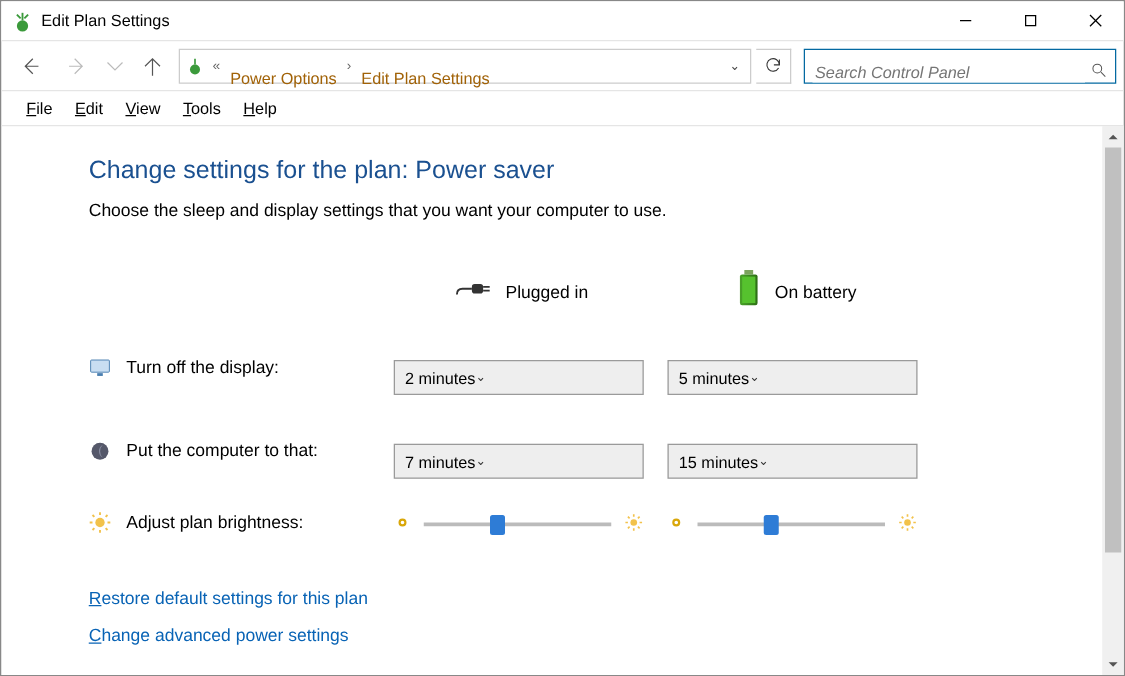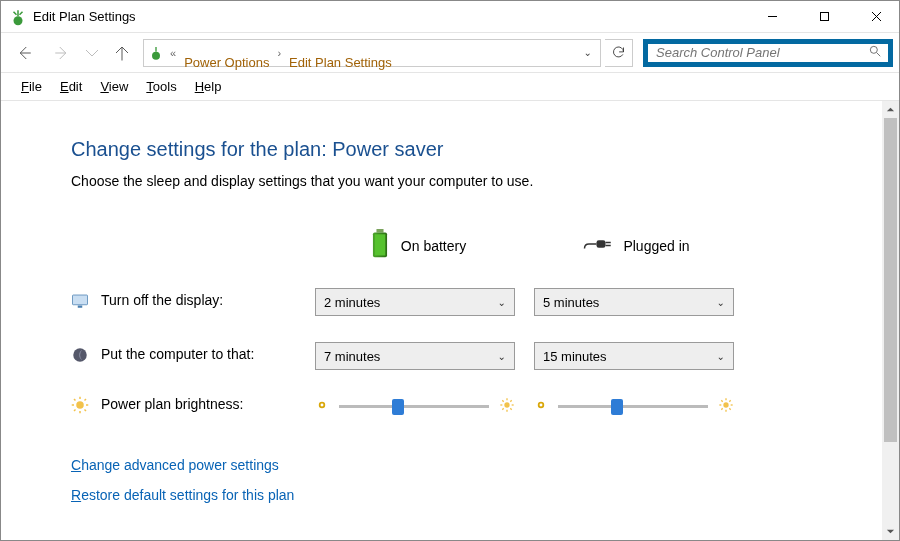--- a/index.html
+++ b/index.html
@@ -54,22 +54,22 @@
     padding:0 4px;gap:4px;
   }
   .addr .mini-icon svg{width:16px;height:16px;display:block;}
   .addr .crumb {font-size:13px;color:#a16207;padding:0 2px;margin-top:20px;}
   .addr .crumb-sep {color:#666;font-size:11px;padding:0 2px;}
   .addr .addr-spacer{flex:1;}
   .addr .chev{color:#444;font-size:10px;padding:0 4px;}
   .refresh{width:28px;height:28px;border:1px solid #ccc;border-left:none;display:flex;align-items:center;justify-content:center;}
   .refresh svg{width:15px;height:15px;stroke:#333;fill:none;stroke-width:1.4;}
   .search{
-    width:250px;height:28px;border:5px solid #0369a1;margin-left:6px;
-    display:flex;align-items:flex-start;padding:0 6px;color:#777;font-style:italic;gap:4px;
+    width:250px;height:28px;border:1px solid #0369a1;margin-left:6px;
+    display:flex;align-items:flex-end;padding:0 6px;color:#777;font-style:italic;gap:4px;
   }
   .search input{flex:1;border:none;outline:none;font-size:13px;font-style:italic;color:#777;}
   .search svg{width:14px;height:14px;stroke:#555;fill:none;stroke-width:1.4;}
   
   .menubar{height:28px;display:flex;align-items:center;padding:0 12px;gap:2px;border-bottom:1px solid #e5e5e5;}
   .menubar .m{font-size:13px;padding:2px 8px;}
   .menubar .m u{text-decoration:underline;}
   
   .body-outer{display:flex;height:calc(541px - 32px - 40px - 28px - 2px);}
   .content{
@@ -79,36 +79,36 @@
   }
   .scrollbar{
     width:17px;background:#f0f0f0;
     display:flex;flex-direction:column;
   }
   .sb-btn{height:17px;display:flex;align-items:center;justify-content:center;background:#f0f0f0;}
   .sb-btn svg{width:9px;height:9px;fill:#555;}
   .sb-track{flex:1;background:#f0f0f0;}
   .sb-thumb{background:#c0c0c0;height:80%;margin:0 2px;}
   h1.heading{
-    font-size:20px;font-weight:400;color:#0a5a2a;margin:13px 0 12px;color:#1a5090;
+    font-size:20px;font-weight:400;color:#0a5a2a;margin:0 0 12px;color:#1a5090;
   }
   .subtext{font-size:14px;margin-bottom:40px;}
   .grid{
     display:grid;
     grid-template-columns: 230px 205px 205px;
     column-gap: 14px;
     row-gap: 26px;
     align-items:center;
   }
   .col-head{display:flex;align-items:center;gap:10px;font-size:14px;}
   .row-label{display:flex;gap:12px;font-size:14px;}
   .dropdown{
     width:200px;height:28px;border:1px solid #9a9a9a;background:#eee;
     display:flex;align-items:center;padding:0 8px;font-size:13px;
-    justify-content:space-between;
+    margin-top:13px;
   }
   .dropdown .dd-chev{font-size:10px;color:#333;}
   .slider-wrap{display:flex;align-items:center;gap:10px;width:200px;}
   .slider-track{flex:1;height:3px;background:#bbb;position:relative;}
   .slider-thumb{position:absolute;top:-6px;width:12px;height:16px;background:#2e7cd6;border-radius:2px;}
   .sun-small{color:#d9a70a;}
   .links{margin-top:40px;display:flex;flex-direction:column;gap:14px;}
   .links a{color:#0863b5;text-decoration:none;font-size:14px;}
   .ico-battery svg{width:22px;height:30px;}
   .ico-plug svg{width:30px;height:16px;}
@@ -208,45 +208,45 @@
 
 <div class="body-outer">
   <div class="content">
     <h1 class="heading">Change settings for the plan: Power saver</h1>
     <div class="subtext">Choose the sleep and display settings that you want your computer to use.</div>
 
     <div class="grid">
 
       <div class="empty"></div>
       <div class="col-head" style="justify-content:center">
+        <span class="ico-plug">
+          <svg viewBox="0 0 40 20">
+              <path d="M2 16 Q2 10 8 10 H18" stroke="#333" stroke-width="2" fill="none"></path>
+              <rect x="18" y="5" width="12" height="10" rx="3" fill="#333"></rect>
+              <line x1="30" y1="8" x2="37" y2="8" stroke="#333" stroke-width="2"></line>
+              <line x1="30" y1="12" x2="37" y2="12" stroke="#333" stroke-width="2"></line>
+            </svg>
+        </span>
+        <span>Plugged in</span>
+      </div>
+      <div class="col-head" style="justify-content:center">
         <span class="ico-battery">
           <svg viewBox="0 0 24 34">
               <rect x="8" y="0" width="8" height="4" fill="#7aa35c"></rect>
               <rect x="4" y="4" width="16" height="28" rx="2" fill="url(#g1)"></rect>
               <defs>
                 <linearGradient id="g1" x1="0" x2="1">
                   <stop offset="0" stop-color="#4aa32a"></stop>
                   <stop offset="1" stop-color="#2c6e14"></stop>
                 </linearGradient>
               </defs>
               <rect x="6" y="6" width="12" height="24" fill="#56c22e"></rect>
             </svg>
         </span>
         <span>On battery</span>
-      </div>
-      <div class="col-head" style="justify-content:center">
-        <span class="ico-plug">
-          <svg viewBox="0 0 40 20">
-              <path d="M2 16 Q2 10 8 10 H18" stroke="#333" stroke-width="2" fill="none"></path>
-              <rect x="18" y="5" width="12" height="10" rx="3" fill="#333"></rect>
-              <line x1="30" y1="8" x2="37" y2="8" stroke="#333" stroke-width="2"></line>
-              <line x1="30" y1="12" x2="37" y2="12" stroke="#333" stroke-width="2"></line>
-            </svg>
-        </span>
-        <span>Plugged in</span>
       </div>
 
       <div class="row-label">
         <span class="ico-monitor">
           <svg viewBox="0 0 24 24">
               <rect x="2" y="4" width="20" height="13" rx="1" fill="#c9def2" stroke="#4a7fb0"></rect>
               <rect x="9" y="18" width="6" height="3" fill="#4a7fb0"></rect>
             </svg>
         </span>
         <span>Turn off the display:</span>
@@ -287,21 +287,21 @@
                 <line x1="12" y1="20" x2="12" y2="23"></line>
                 <line x1="1" y1="12" x2="4" y2="12"></line>
                 <line x1="20" y1="12" x2="23" y2="12"></line>
                 <line x1="4" y1="4" x2="6" y2="6"></line>
                 <line x1="18" y1="18" x2="20" y2="20"></line>
                 <line x1="18" y1="6" x2="20" y2="4"></line>
                 <line x1="4" y1="20" x2="6" y2="18"></line>
               </g>
             </svg>
         </span>
-        <span>Power plan brightness:</span>
+        <span>Adjust plan brightness:</span>
       </div>
       <div class="slider-wrap">
         <span class="sun-small">
           <svg width="14" height="14" viewBox="0 0 24 24">
               <circle cx="12" cy="12" r="4" fill="none" stroke="#d9a70a" stroke-width="3"></circle>
             </svg>
         </span>
         <div class="slider-track">
           <div class="slider-thumb" style="left: 35%;"></div>
         </div>
@@ -342,22 +342,22 @@
                 <line x1="17" y1="17" x2="19" y2="19"></line>
                 <line x1="17" y1="7" x2="19" y2="5"></line>
                 <line x1="5" y1="19" x2="7" y2="17"></line>
               </g>
             </svg>
         </span>
       </div>
     </div>
 
     <div class="links">
+      <a href="#"><span style="text-decoration:underline">R</span><span>estore default settings for this plan</span></a>
       <a href="#"><span style="text-decoration:underline">C</span><span>hange advanced power settings</span></a>
-      <a href="#"><span style="text-decoration:underline">R</span><span>estore default settings for this plan</span></a>
     </div>
   </div>
 
   <div class="scrollbar">
     <div class="sb-btn">
         <svg viewBox="0 0 10 10">
           <path d="M1 7 L5 3 L9 7 Z"></path>
         </svg>
       </div>
     <div class="sb-track">

